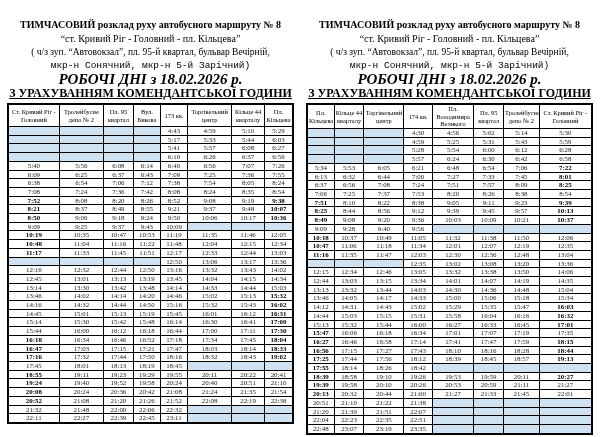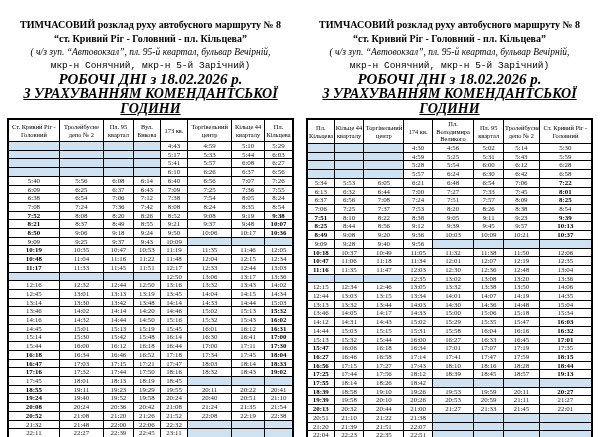--- a/index.html
+++ b/index.html
@@ -4,25 +4,25 @@
 <style>
   html,body { margin:0; padding:0; }
   body {
     width:600px; height:437px; background:#ffffff; overflow:hidden;
     font-family:"Liberation Serif", serif; color:#000;
   }
   .page { display:flex; gap:12px; padding:18px 7px; box-sizing:border-box; }
   .panel { flex:1; min-width:0; }
   .titles { text-align:center; margin-bottom:2px; }
   .t1 { font-size:10px; font-weight:bold; line-height:14px; white-space:nowrap; }
-  .t2 { font-size:10px; font-weight:bold; line-height:14px; }
-  .t3 { font-size:9.5px; line-height:13px;font-style:italic; }
+  .t2 { font-size:10px; font-weight:normal; line-height:14px; }
+  .t3 { font-size:9.5px; line-height:13px; }
   .t4 { font-size:9.5px; line-height:13px;font-family:Liberation Mono, monospace; }
   .t5 { font-size:15px; font-weight:bold; font-style:italic; line-height:14px; }
-  .t6 { font-size:14px; font-weight:bold; font-style:italic; text-decoration:underline; line-height:15px; }
+  .t6 { font-size:12px; font-weight:bold; text-decoration:underline; line-height:15px; }
   table {
     width:100%; border-collapse:collapse; table-layout:fixed;
     border:2px solid #000;
   }
   th, td {
     border:1px solid #000; text-align:center; vertical-align:middle;
     overflow:hidden; padding:0;
   }
   th {
     font-size:6.4px; font-weight:normal; height:21px; line-height:1.2;

